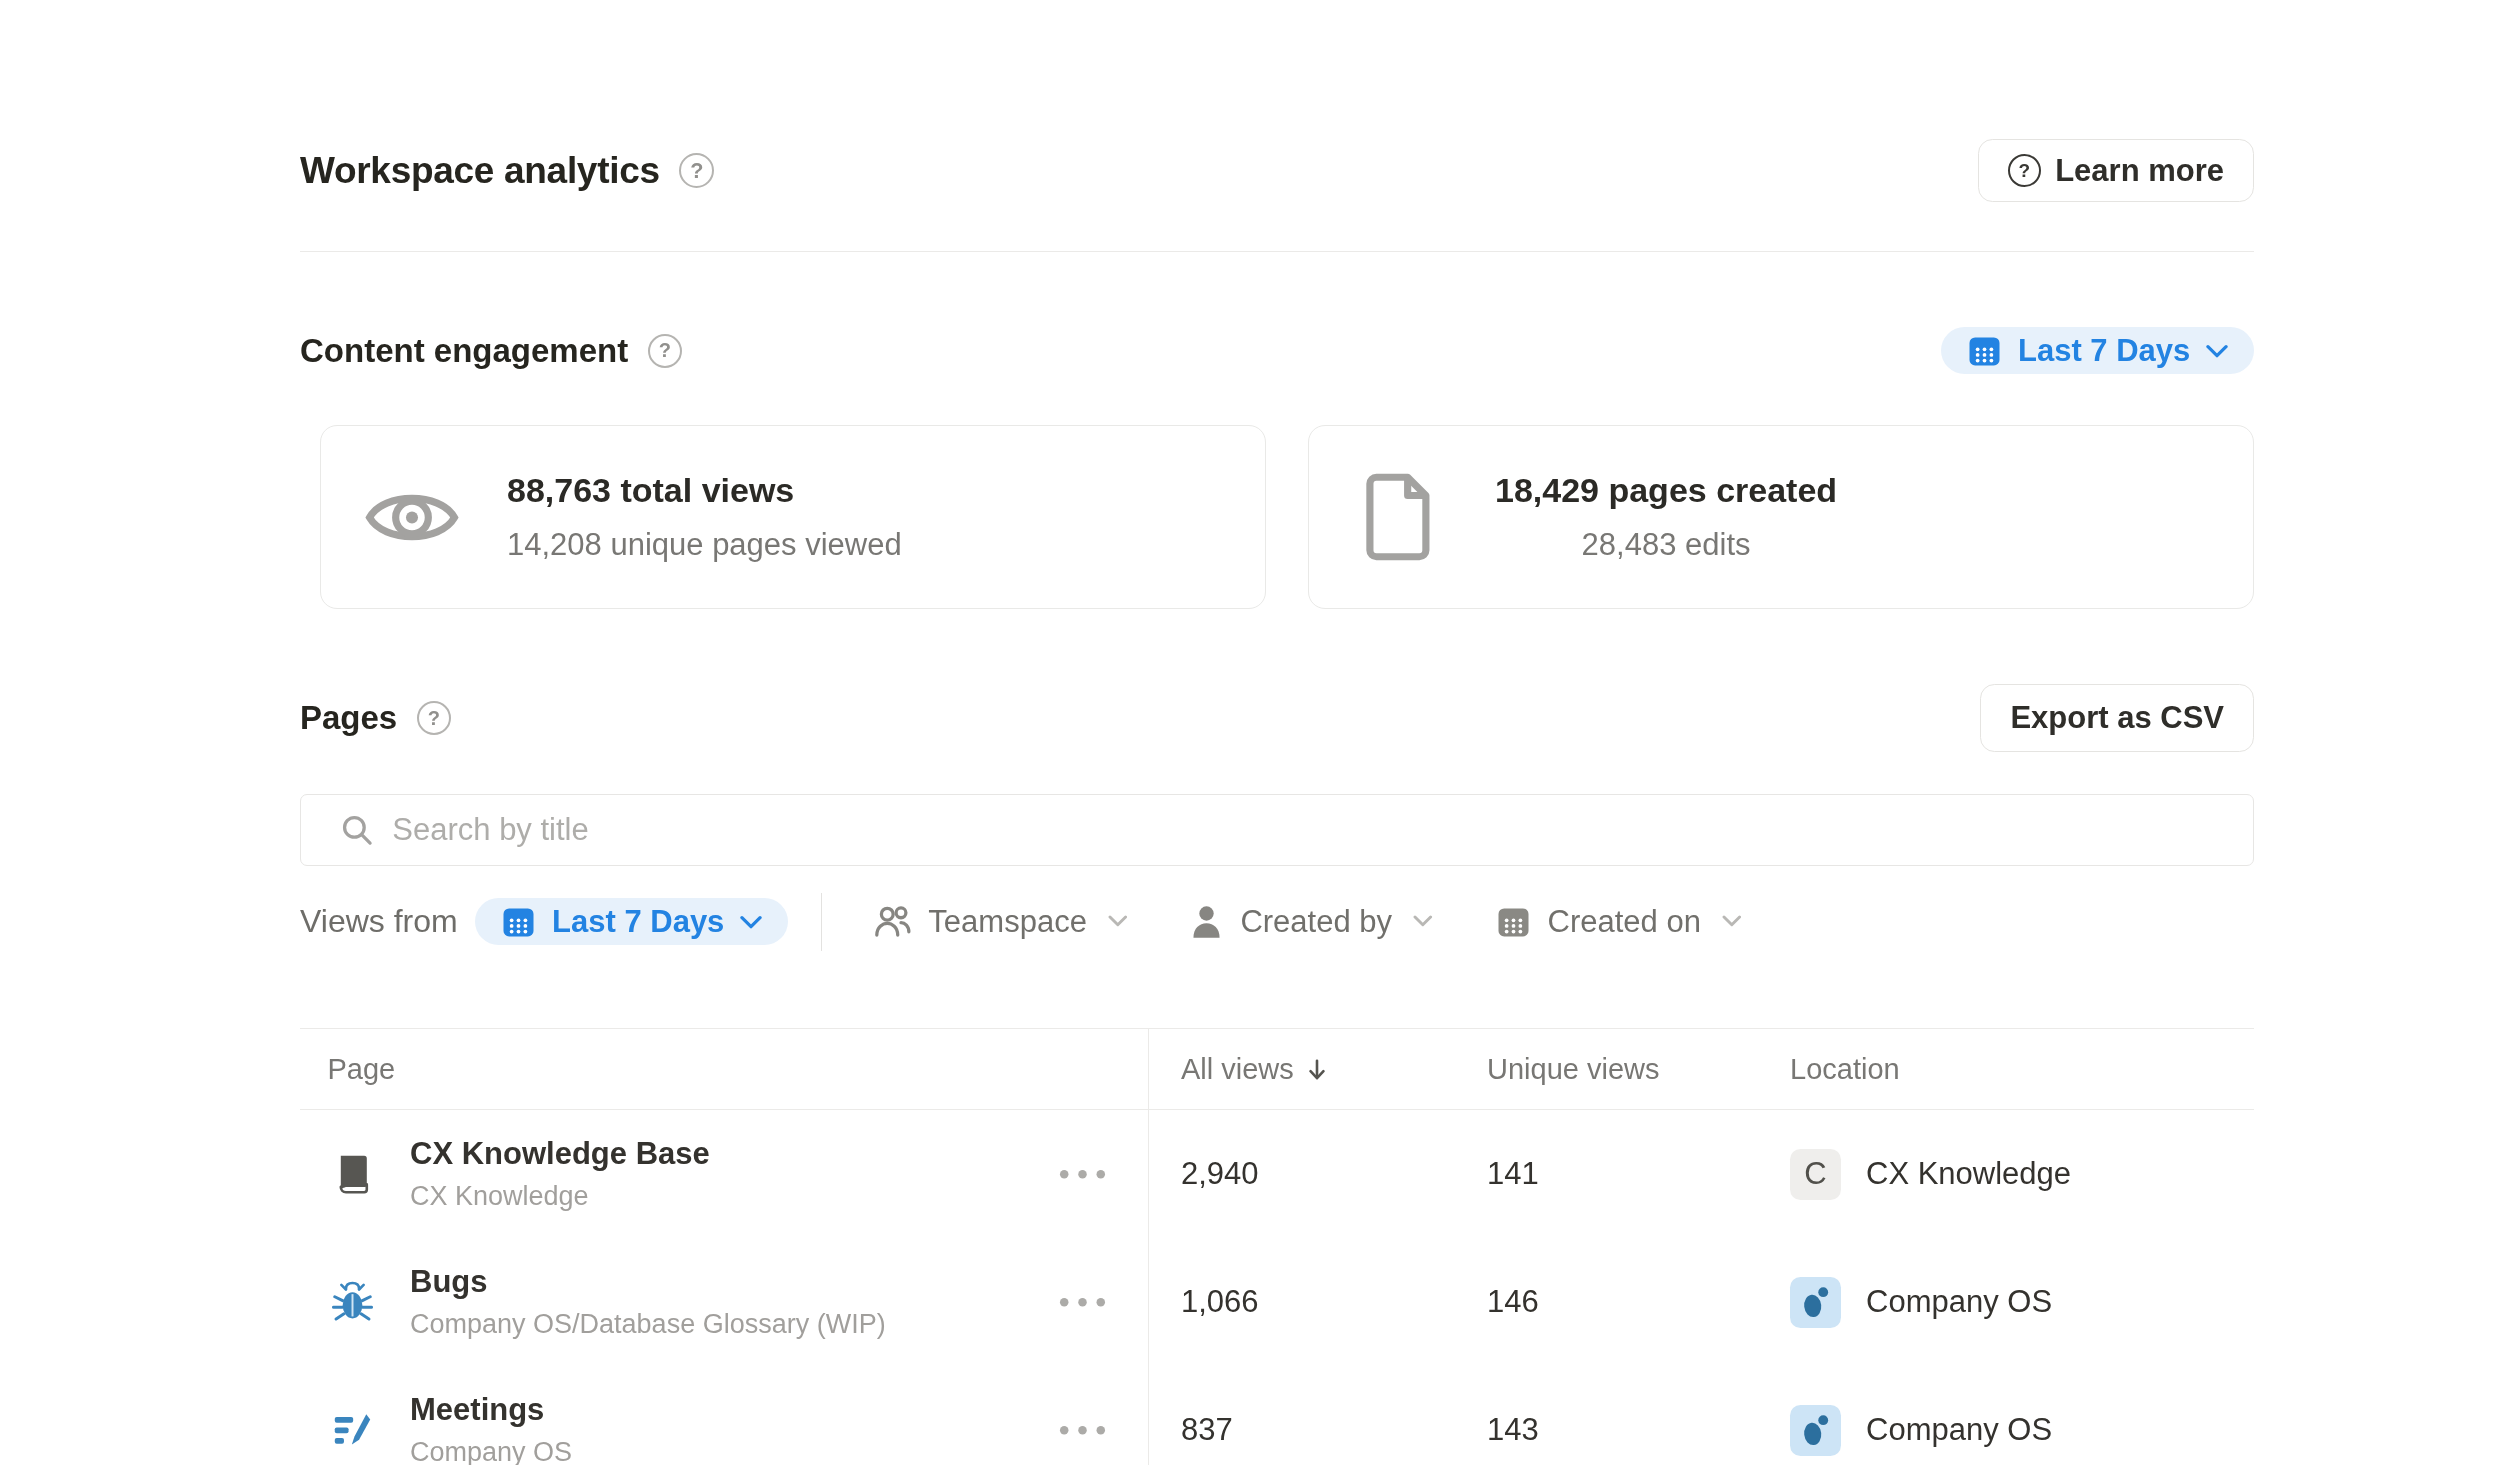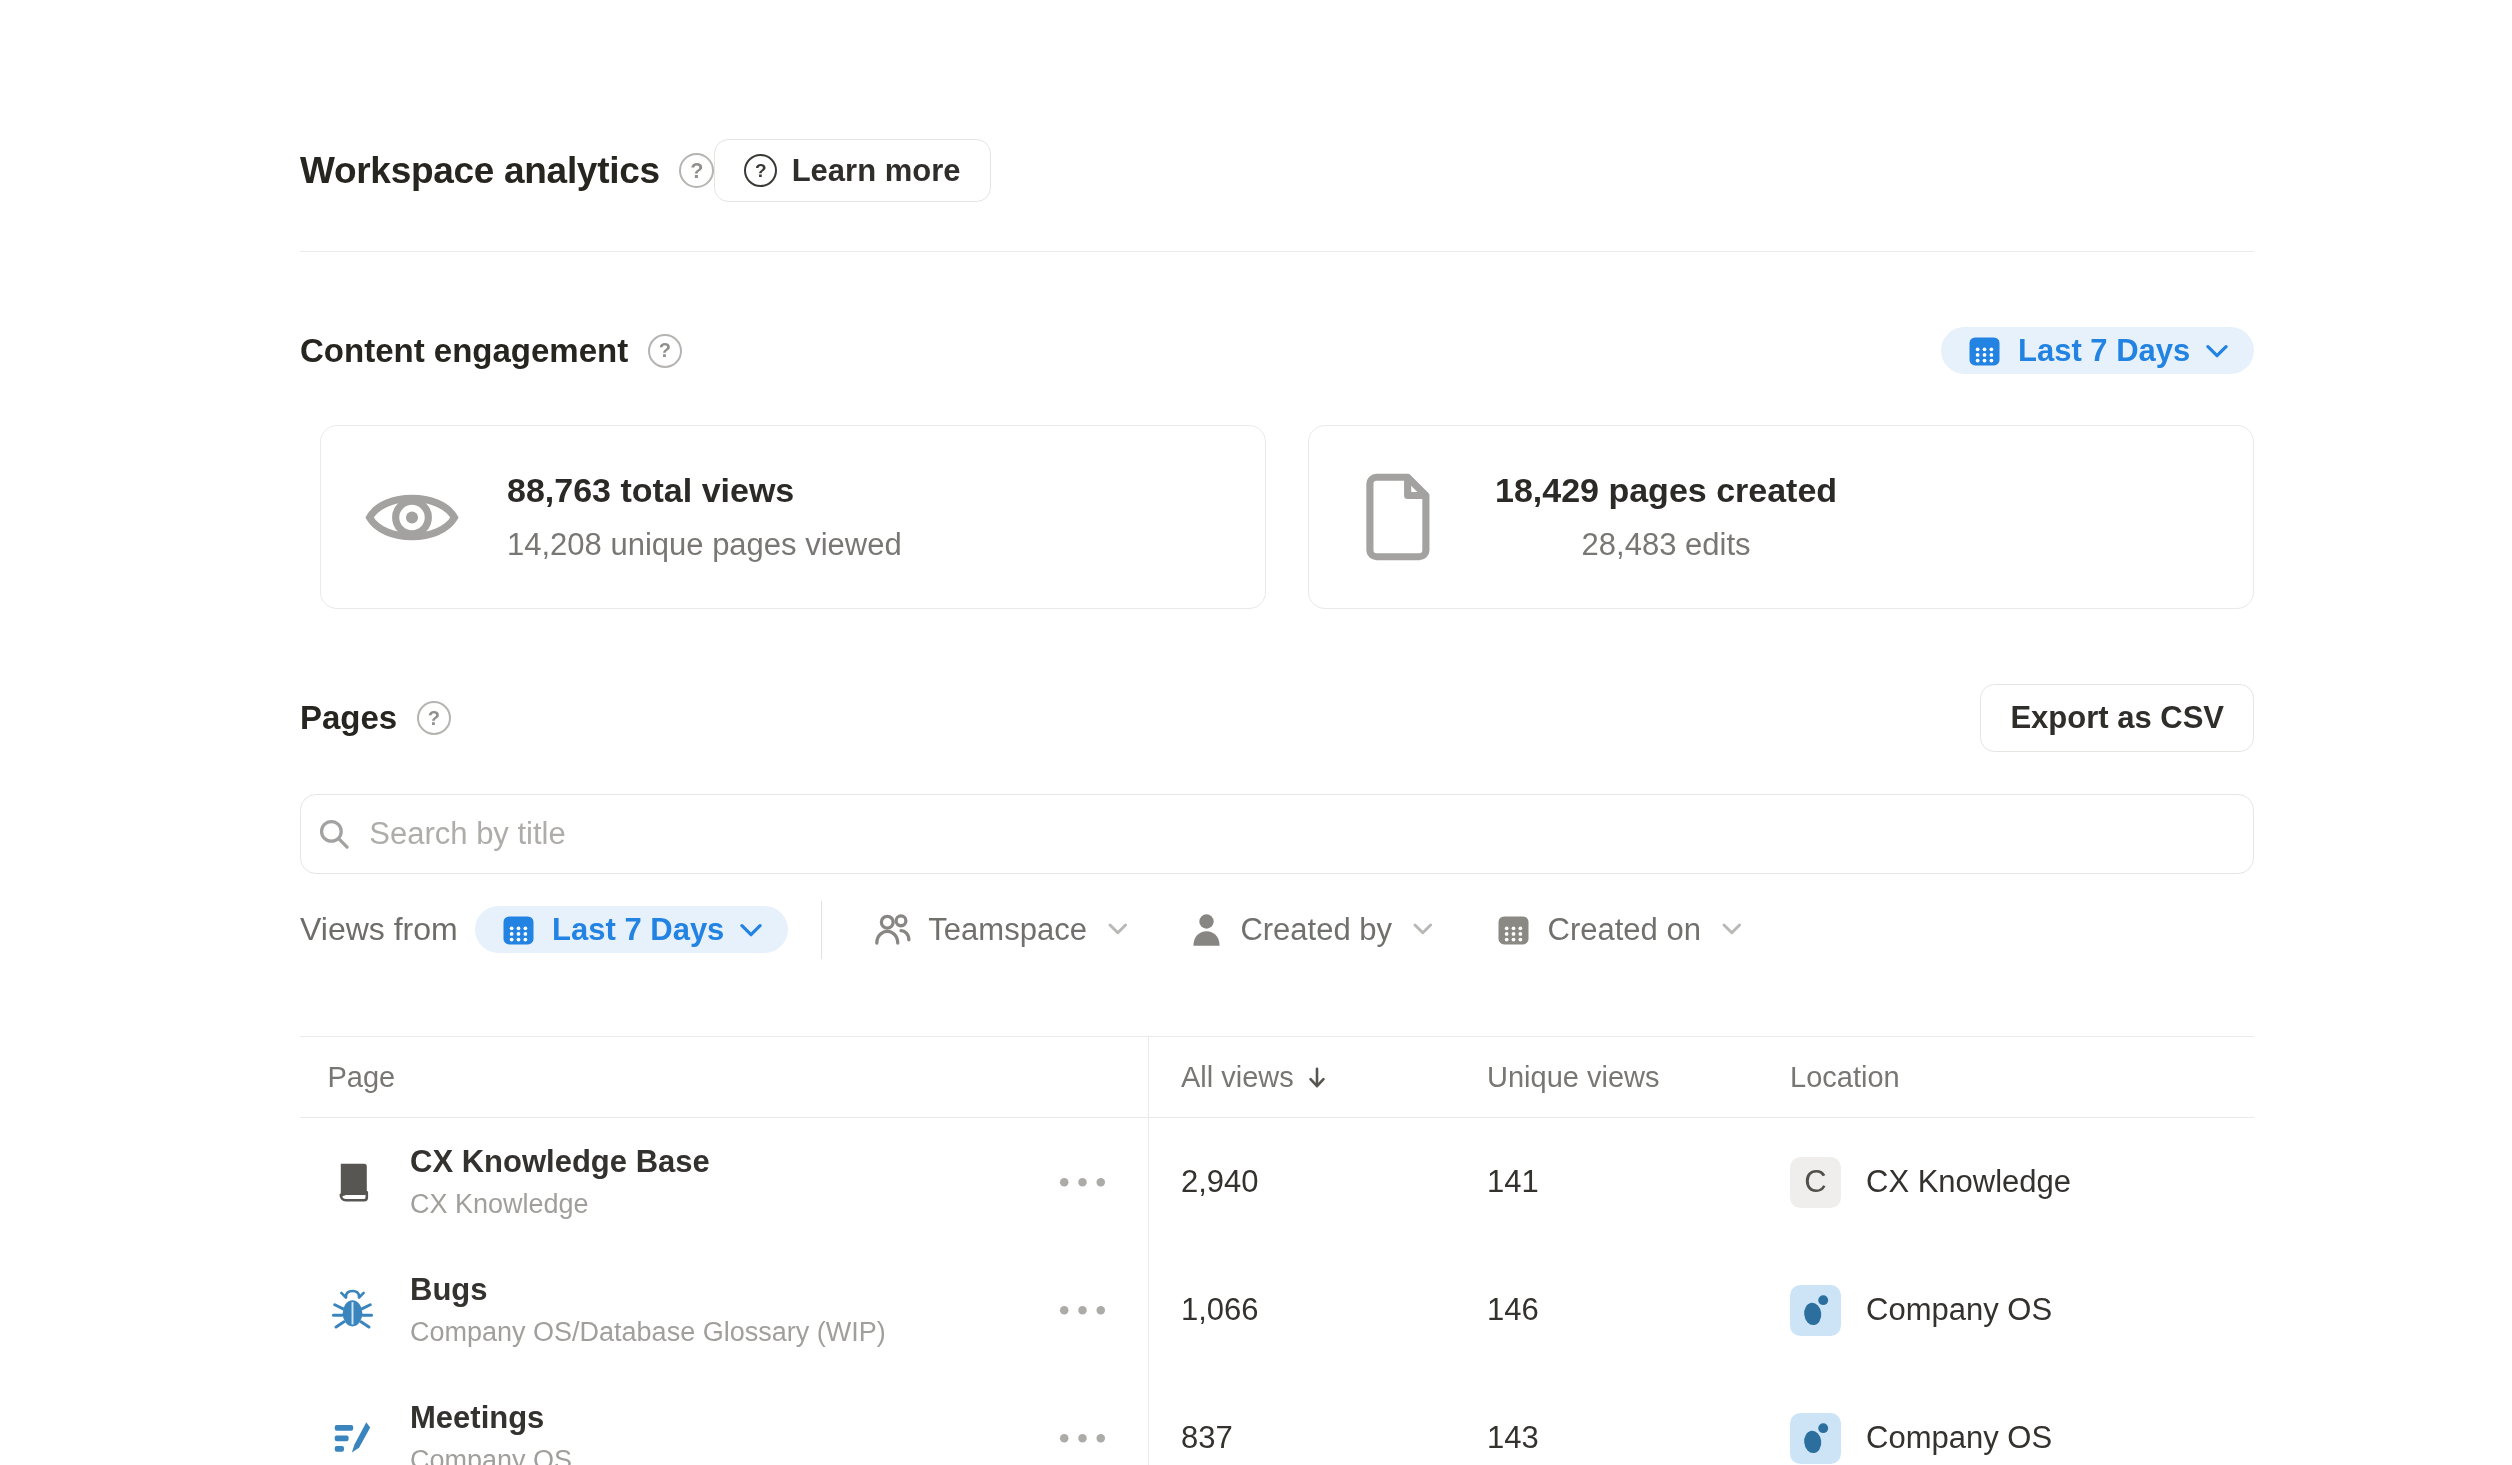--- a/index.html
+++ b/index.html
@@ -2,21 +2,21 @@
 <html style="font-size:10.5px"><head>
 <meta charset="utf-8">
 <style>
   * { margin:0; padding:0; box-sizing:border-box; }
   html,body { width:2512px; height:1465px; background:#ffffff; overflow:hidden;
     font-family:"Liberation Sans", sans-serif; color:#32302c;
     -webkit-font-smoothing:antialiased; }
   .page { position:absolute; left:300px; top:0; width:1954px; }
 
   
-  .header-row { margin-top:139px; display:flex; justify-content:flex-start; align-items:center; height:63px; }
+  .header-row { margin-top:139px; display:flex; justify-content:space-between; align-items:center; height:63px; }
   .h1 { font-size:37px; font-weight:700; color:#26251f; letter-spacing:-0.3px; display:flex; align-items:center; }
   .help-badge { display:inline-flex; align-items:center; justify-content:center;
     width:35px; height:35px; border:2px solid #b5b4b1; border-radius:50%;
     color:#91908d; font-size:21.6px; font-weight:600; margin-left:19.6px; }
   .btn { display:inline-flex; align-items:center; gap:14.4px; background:#fff;
     border:1.3px solid #e5e4e1; border-radius:14.4px; height:63px; padding:0 29px;
     font-size:31px; font-weight:600; color:#2f2e2a; cursor:pointer; }
   .btn .qmark { display:inline-flex; align-items:center; justify-content:center;
     width:33px; height:33px; border:2.6px solid #3a3935; border-radius:50%;
     font-size:19px; font-weight:700; color:#3a3935; }
@@ -39,22 +39,22 @@
     display:flex; align-items:center; padding:0 42px; }
   .card .icon-box { width:98px; display:flex; justify-content:center; flex:none; }
   .card .texts { margin-left:46px; }
   .card .primary { font-size:34px; font-weight:700; color:#2b2a26; }
   .card .secondary { font-size:31px; color:#787774; margin-top:17px;text-align:center; }
 
   
   .section-head.pages { margin-top:75px; }
   .export-btn { height:68px; }
 
-  .searchbar { margin-top:42px; height:80px; border:1.3px solid #e7e6e4; border-radius:16px;
-    display:flex; align-items:center; padding:0 16px; gap:18.3px; }
+  .searchbar { margin-top:42px; height:72px; border:1.3px solid #e7e6e4; border-radius:7px;
+    display:flex; align-items:center; padding:0 39px; gap:18.3px; }
   .searchbar input { flex:1; border:none; outline:none; font-size:31px;
     font-family:"Liberation Sans", sans-serif; color:#32302c; background:transparent; }
   .searchbar input::placeholder { color:#aeadaa; }
 
   .filters { margin-top:25px; display:flex; align-items:center; height:61px; }
   .filters .lead-label { font-size:32px; color:#6e6d69; margin-right:17.7px; }
   .vsep { width:1.3px; height:58px; background:#e3e2e0; margin-left:33px; margin-right:52px; }
   .dropdown { display:flex; align-items:center; gap:17px; font-size:31px; color:#71706c;
     cursor:pointer; margin-right:63px; }
   .dropdown .chev { margin-left:3.9px; }

